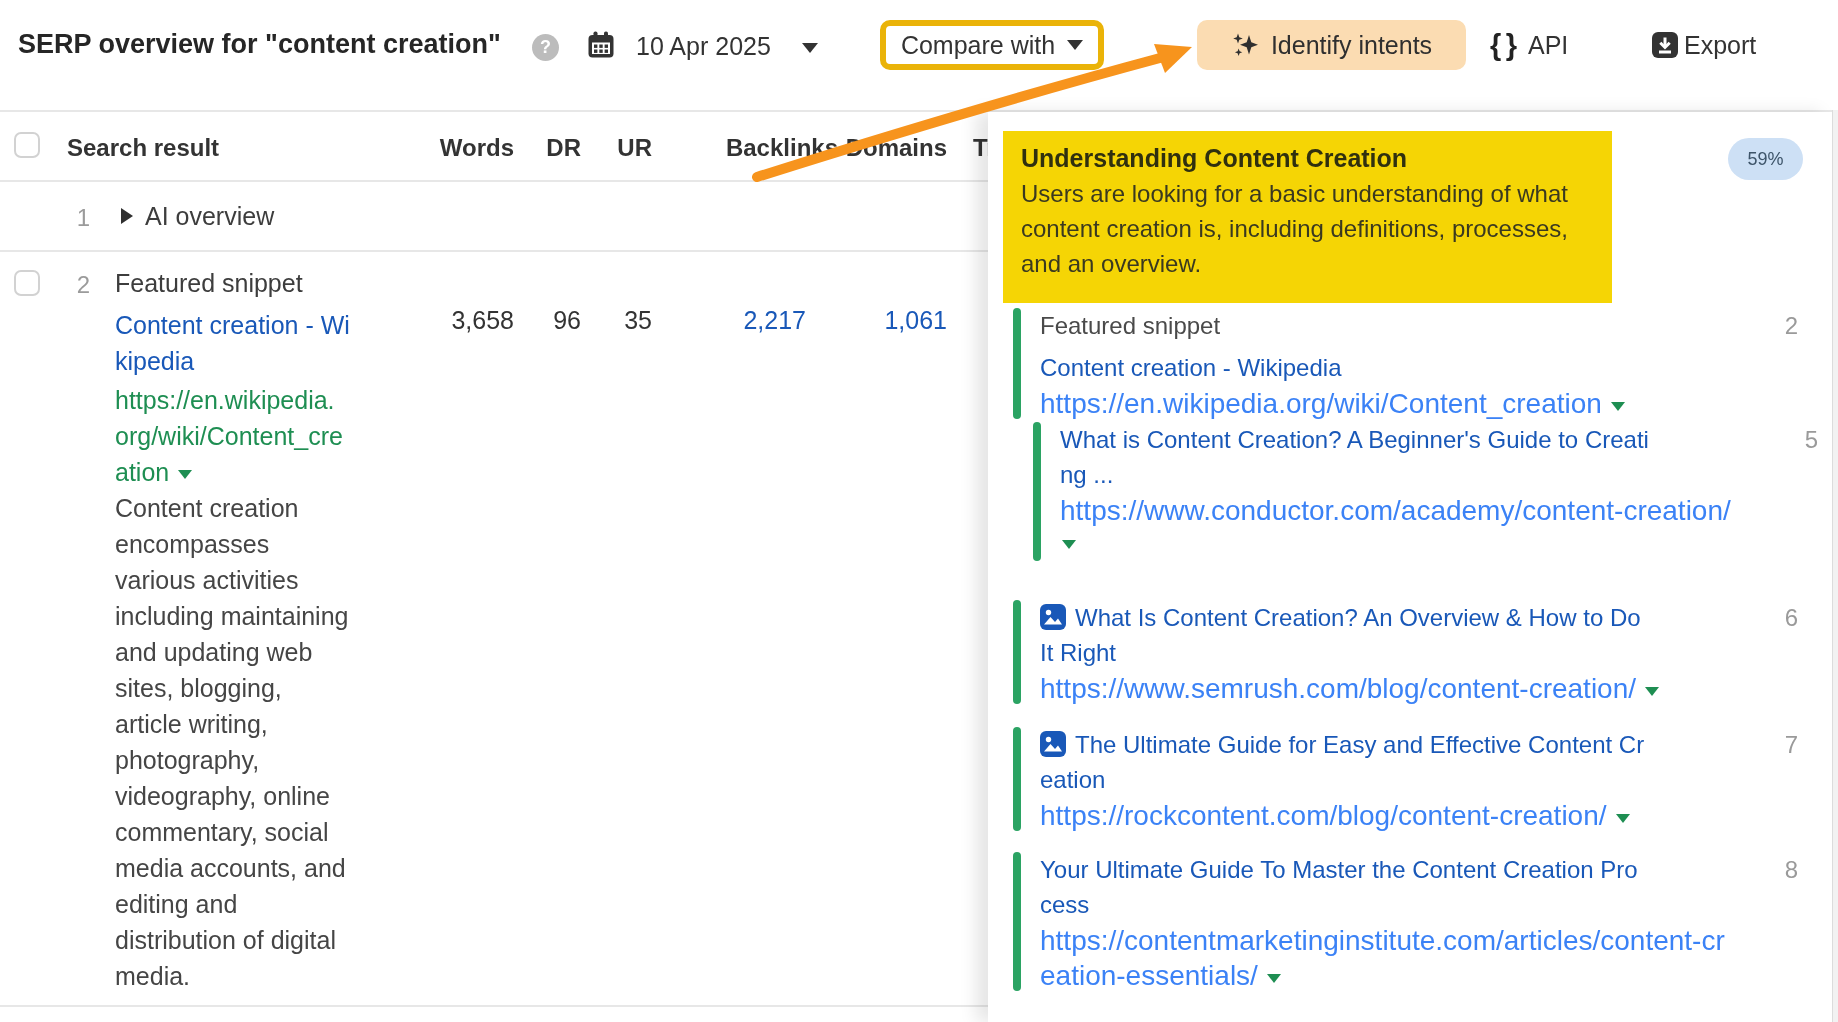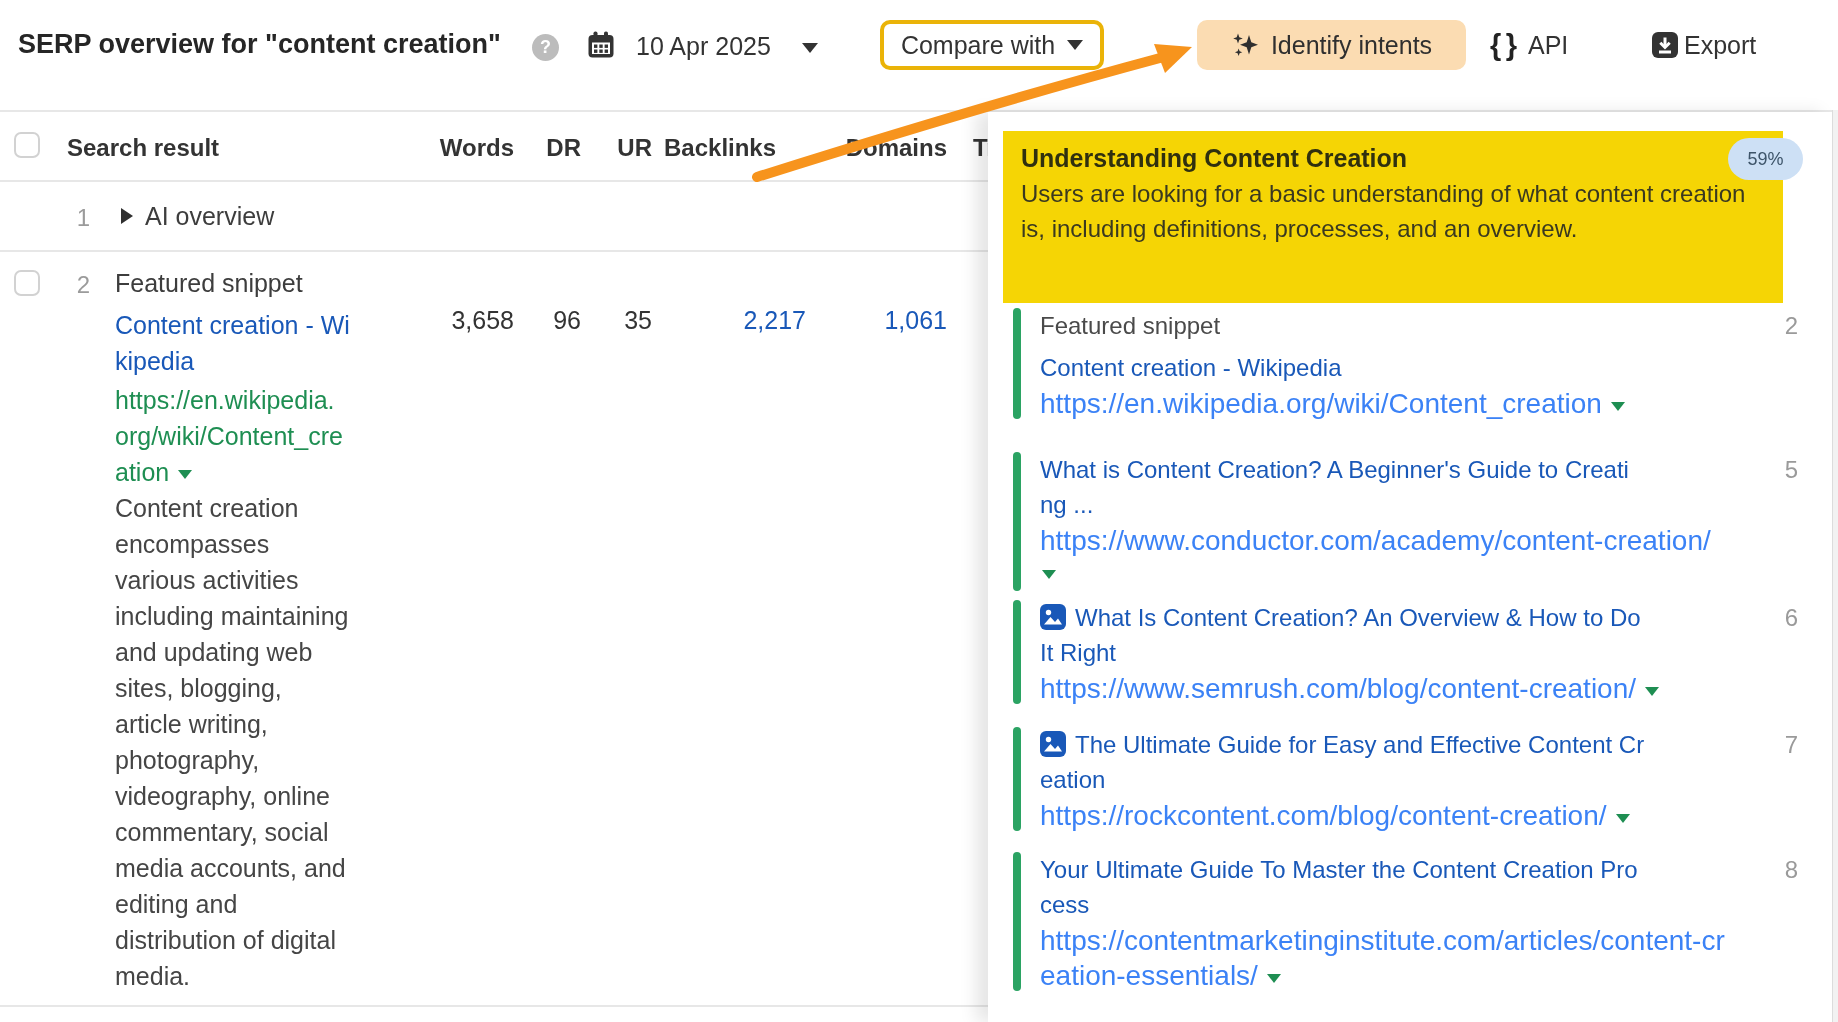--- a/index.html
+++ b/index.html
@@ -9,21 +9,21 @@
 
   
   .page-title{left:18px;top:29px;font-size:27px;font-weight:bold;color:#262626;white-space:nowrap;}
   .help-icon{left:532px;top:34px;width:27px;height:27px;border-radius:50%;background:#bcbcbc;
              color:#fff;font-size:18px;font-weight:bold;display:flex;align-items:center;justify-content:center;cursor:default;}
   .cal-icon{left:586px;top:30px;width:30px;height:30px;}
   .date-label{left:636px;top:32px;font-size:25px;color:#333;white-space:nowrap;}
   .caret-dark{width:0;height:0;border-left:8px solid transparent;border-right:8px solid transparent;border-top:10px solid #333;}
   .date-caret{left:802px;top:43px;}
   .btn{box-sizing:border-box;display:flex;align-items:center;justify-content:center;border-radius:10px;}
-  .compare-btn{left:880px;top:20px;width:224px;height:50px;background:#fff;border:4px solid #eab308;gap:12px;font-size:25px;color:#333;}
+  .compare-btn{left:880px;top:20px;width:224px;height:50px;background:#fff;border:6px solid #eab308;gap:12px;font-size:25px;color:#333;}
   .identify-btn{left:1197px;top:20px;width:269px;height:50px;background:#fbdcb2;gap:12px;font-size:25px;color:#2f2f2f;}
   .api-btn{left:1490px;top:20px;height:50px;display:flex;align-items:center;gap:10px;}
   .braces-icon{font-size:29px;font-weight:bold;color:#222;letter-spacing:1px;}
   .api-label{font-size:25px;color:#333;}
   .export-btn{left:1650px;top:20px;height:50px;display:flex;align-items:center;gap:4px;}
   .export-label{font-size:25px;color:#333;}
 
   
   .hline{position:absolute;height:2px;background:#e7e7e7;}
   .gutter{left:1832px;top:110px;width:6px;height:912px;background:#f2f2f2;border-left:1px solid #dcdcdc;}
@@ -37,35 +37,35 @@
   .blue{color:#1958b8;}
   .prewrap{white-space:pre-line;}
   .row-label{font-size:25px;color:#3d3d3d;}
   .tbl-link{font-size:25px;line-height:36px;color:#1958b8;cursor:pointer;}
   .tbl-url{font-size:25px;line-height:36px;color:#1e8e52;cursor:pointer;}
   .tbl-desc{font-size:25px;line-height:36px;color:#454545;}
   .caret-green{display:inline-block;width:0;height:0;border-left:7px solid transparent;border-right:7px solid transparent;border-top:9px solid #1e8e52;margin-left:9px;margin-bottom:2px;}
 
   
   .panel{left:988px;top:112px;width:844px;height:910px;background:#fff;box-shadow:-12px 0 16px rgba(0,0,0,.10);}
-  .intent-box{position:absolute;left:15px;top:19px;width:780px;height:172px;box-sizing:border-box;
+  .intent-box{position:absolute;left:15px;top:19px;width:609px;height:172px;box-sizing:border-box;
               background:#f5d505;padding:10px 18px;}
   .intent-title{font-size:25px;font-weight:bold;line-height:35px;color:#30300f;}
   .intent-desc{font-size:24px;line-height:35px;color:#3a3920;}
   .percent-pill{position:absolute;left:740px;top:26px;width:75px;height:42px;border-radius:21px;background:#cde0f5;
                 color:#3d5469;font-size:18px;display:flex;align-items:center;justify-content:center;}
   .p-item{position:absolute;left:25px;width:800px;padding-top:2px;}
   .p-bar{position:absolute;left:0;top:2px;bottom:2px;width:8px;border-radius:4px;background:#2ba363;}
   .p-body{margin-left:27px;width:712px;}
   .p-label{font-size:24px;line-height:35px;color:#4a4a4a;}
   .p-link{font-size:24px;line-height:35px;color:#1958b8;cursor:pointer;}
   .p-link.mt{margin-top:7px;}
   .p-url{font-size:28px;line-height:35px;color:#3b82f6;margin-top:1px;cursor:pointer;}
   .p-num{position:absolute;right:15px;top:2px;font-size:24px;line-height:35px;color:#9a9a9a;}
-  .it1{top:194px;} .it2{top:338px;} .it3{top:486px;} .it4{top:613px;} .it5{top:738px;}
+  .it1{top:194px;} .it2{top:308px;margin-left:20px;} .it3{top:486px;} .it4{top:613px;} .it5{top:738px;}
   .caret-line{height:35px;display:flex;align-items:center;}
   .caret-line .caret-green{margin-left:2px;}
   .img-icon{display:inline-block;width:26px;height:26px;margin-right:9px;vertical-align:-4px;}
 
   .arrow-svg{position:absolute;left:0;top:0;z-index:60;pointer-events:none;}
   .panel{z-index:10;}
   .gutter{z-index:20;}
 </style>
 </head>
 <body>
@@ -124,21 +124,21 @@
   <div class="hline" style="left:0;top:110px;width:1838px;"></div>
   <div class="hline" style="left:0;top:180px;width:988px;"></div>
   <div class="hline" style="left:0;top:250px;width:988px;"></div>
   <div class="hline" style="left:0;top:1005px;width:988px;"></div>
 
   <div class="abs checkbox" style="left:14px;top:132px;"></div>
   <div class="abs th" style="left:67px;text-align:center;">Search result</div>
   <div class="abs th" style="left:404px;width:110px;text-align:right;">Words</div>
   <div class="abs th" style="left:501px;width:80px;text-align:right;">DR</div>
   <div class="abs th" style="left:572px;width:80px;text-align:right;">UR</div>
-  <div class="abs th" style="left:664px;width:142px;">Backlinks</div>
+  <div class="abs th" style="left:696px;width:142px;text-align:right;">Backlinks</div>
   <div class="abs th" style="left:805px;width:142px;text-align:right;">Domains</div>
   <div class="abs th" style="left:973px;">Traffic</div>
 
   <div class="abs num-col" style="left:60px;top:204px;">1</div>
   <div class="abs expand-caret" style="left:121px;top:208px;"></div>
   <div class="abs row-label" style="left:145px;top:202px;">AI overview</div>
 
   <div class="abs checkbox" style="left:14px;top:270px;"></div>
   <div class="abs num-col" style="left:60px;top:271px;">2</div>
   <div class="abs row-label" style="left:115px;top:269px;">Featured snippet</div>

